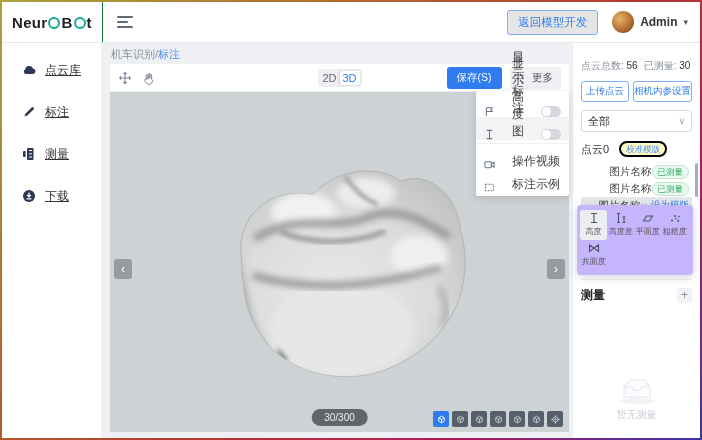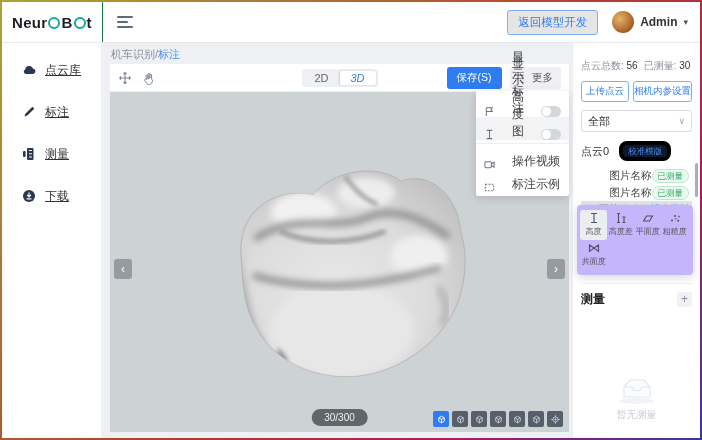--- a/index.html
+++ b/index.html
@@ -44,21 +44,21 @@
   .rp-btnrow{margin-top:8px;display:flex;gap:4px;}
   .rp-btn{flex:1;border:1px solid #7fb0f5;color:#2e7cf0;background:#fff;font-size:9.5px;
     padding:3px 0;text-align:center;border-radius:3px;cursor:pointer;white-space:nowrap;}
   .rp-select{margin-top:8px;border:1px solid #d8dbe0;border-radius:3px;height:20px;
     display:flex;align-items:center;justify-content:space-between;padding:0 6px;
     font-size:11px;color:#333;cursor:pointer;background:#fff;}
   .rp-select .sel-caret{color:#9aa0a8;font-size:9px;}
   .cloud-row{margin-top:9px;display:flex;align-items:center;gap:10px;text-align:center;}
   .cloud-name{font-size:11px;color:#333;}
   .tag{font-size:8.5px;line-height:12px;padding:0 5px;border-radius:8px;white-space:nowrap;}
-  .tag-blue{color:#4a8df0;background:#0f172a;border:4px solid #000000;}
+  .tag-blue{color:#4a8df0;background:#fef9c3;border:2px solid #000000;}
   .tag-green{color:#3fae6b;background:#eaf9f0;border:1px solid #bfe8cf;}
   .tag-gray{color:#9aa0a8;background:#f4f5f7;border:1px solid #dfe2e6;}
   .img-list{margin-top:6px;}
   .img-row{height:17px;display:flex;align-items:center;justify-content:flex-end;
     padding:0 3px;font-size:10.5px;color:#444;cursor:pointer;}
   .img-row.sel{background:#e4e7eb;}
   .row-actions{display:flex;align-items:center;gap:4px;}
   .close-x{color:#98a0aa;font-size:11px;cursor:pointer;}
   .set-tpl{color:#2e7cf0;font-size:9.5px;cursor:pointer;white-space:nowrap;}
   .list-scrollbar{position:absolute;right:2px;top:120px;width:3px;height:34px;
@@ -85,22 +85,22 @@
   
   .main{position:absolute;top:41px;left:100px;right:128px;bottom:0;background:#eef0f4;}
   .breadcrumb{padding:4px 0 0 9px;font-size:11px;color:#8a919c;}
   .breadcrumb .cur{color:#4a8df0;}
   .card{position:absolute;left:8px;right:3px;top:21px;bottom:6px;display:flex;flex-direction:column;}
   .ctoolbar{height:27px;background:#fff;border-bottom:1px solid #ececec;display:flex;
     align-items:center;padding:0 8px;position:relative;}
   .tb-icon{color:#7b8594;margin-right:10px;cursor:pointer;display:flex;}
   .seg{position:absolute;left:50%;transform:translateX(-50%);display:flex;background:#eef0f3;
     border-radius:3px;padding:2px;}
-  .seg-item{font-size:11px;color:#666;padding:1px 11px;border-radius:2px;cursor:pointer;}
-  .seg-item.on{background:#fff;color:#2e7cf0;box-shadow:0 0 2px rgba(0,0,0,.15);font-style:italic;}
+  .seg-item{font-size:11px;color:#666;padding:1px 3px;border-radius:2px;cursor:pointer;}
+  .seg-item.on{background:#fff;color:#2e7cf0;box-shadow:0 0 2px rgba(0,0,0,.15);}
   .save-btn{margin-left:auto;background:#2e7cf0;color:#fff;border:none;font-size:10.5px;
     padding:4px 10px;border-radius:3px;cursor:pointer;}
   .more-btn{margin-left:8px;background:#eef0f3;color:#555;font-size:10.5px;padding:4px 8px;
     border-radius:3px;cursor:pointer;display:flex;align-items:center;gap:4px;}
   .canvas{flex:1;background:#cdd2d5;position:relative;overflow:hidden;}
   .nav-chevron{position:absolute;top:167px;width:18px;height:20px;background:rgba(140,146,153,.85);
     color:#fff;border-radius:3px;display:flex;align-items:center;justify-content:center;
     font-size:12px;cursor:pointer;user-select:none;}
   .nav-prev{left:4px;} .nav-next{right:4px;}
   .page-pill{position:absolute;bottom:6px;left:50%;transform:translateX(-50%);

